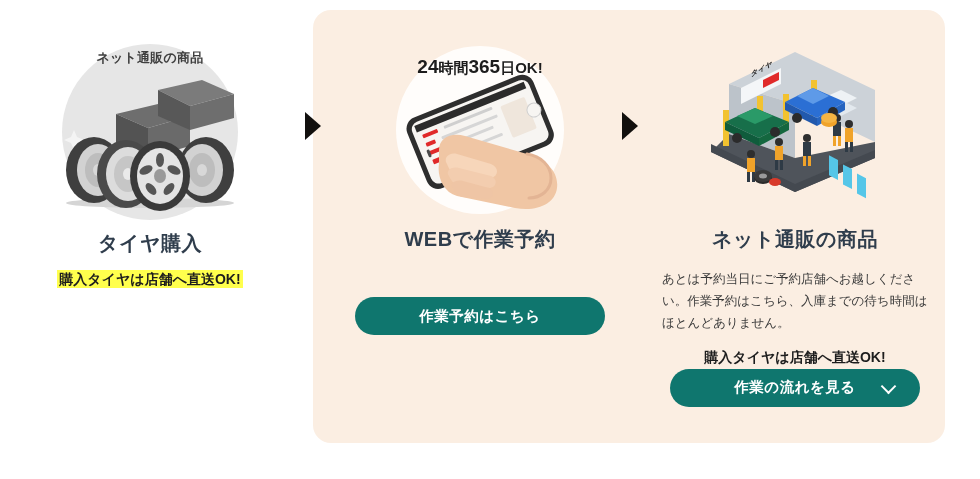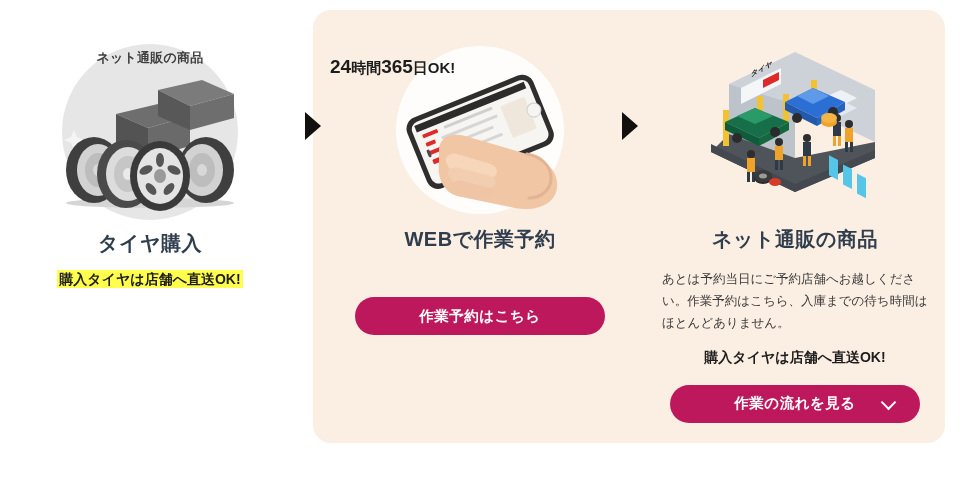--- a/index.html
+++ b/index.html
@@ -84,20 +84,21 @@
     transform: translateX(-50%);
     width: 168px;
     height: 168px;
     background: #fffdfb;
     border-radius: 50%;
   }
   .badge-24 {
     position: absolute;
     left: 0; right: 0;
     top: 14px;
+    text-align: center;
     color: #1d1d1d;
     font-weight: 700;
     font-size: 15px;
     z-index: 4;
     white-space: nowrap;
   }
   .badge-24 .num { font-size: 19px; }
 
   
   .step-title {
@@ -124,29 +125,29 @@
     font-size: 14px;
     font-weight: 700;
     color: #1d1d1d;
   }
   .step-note .hl {
     background: #ffff4d;
     padding: 1px 2px;
   }
 
   
-  .btn-wrap { margin-top: 18px; text-align: center; }
+  .btn-wrap { margin-top: 2px; text-align: center; }
   .btn {
     position: relative;
     display: inline-flex;
     align-items: center;
     justify-content: center;
     width: 250px;
     height: 38px;
-    background: #be185d;
+    background: #0f766e;
     color: #ffffff;
     border: none;
     border-radius: 19px;
     font-family: inherit;
     font-size: 14.5px;
     font-weight: 700;
     letter-spacing: .5px;
     cursor: pointer;
   }
   .btn .chev {

